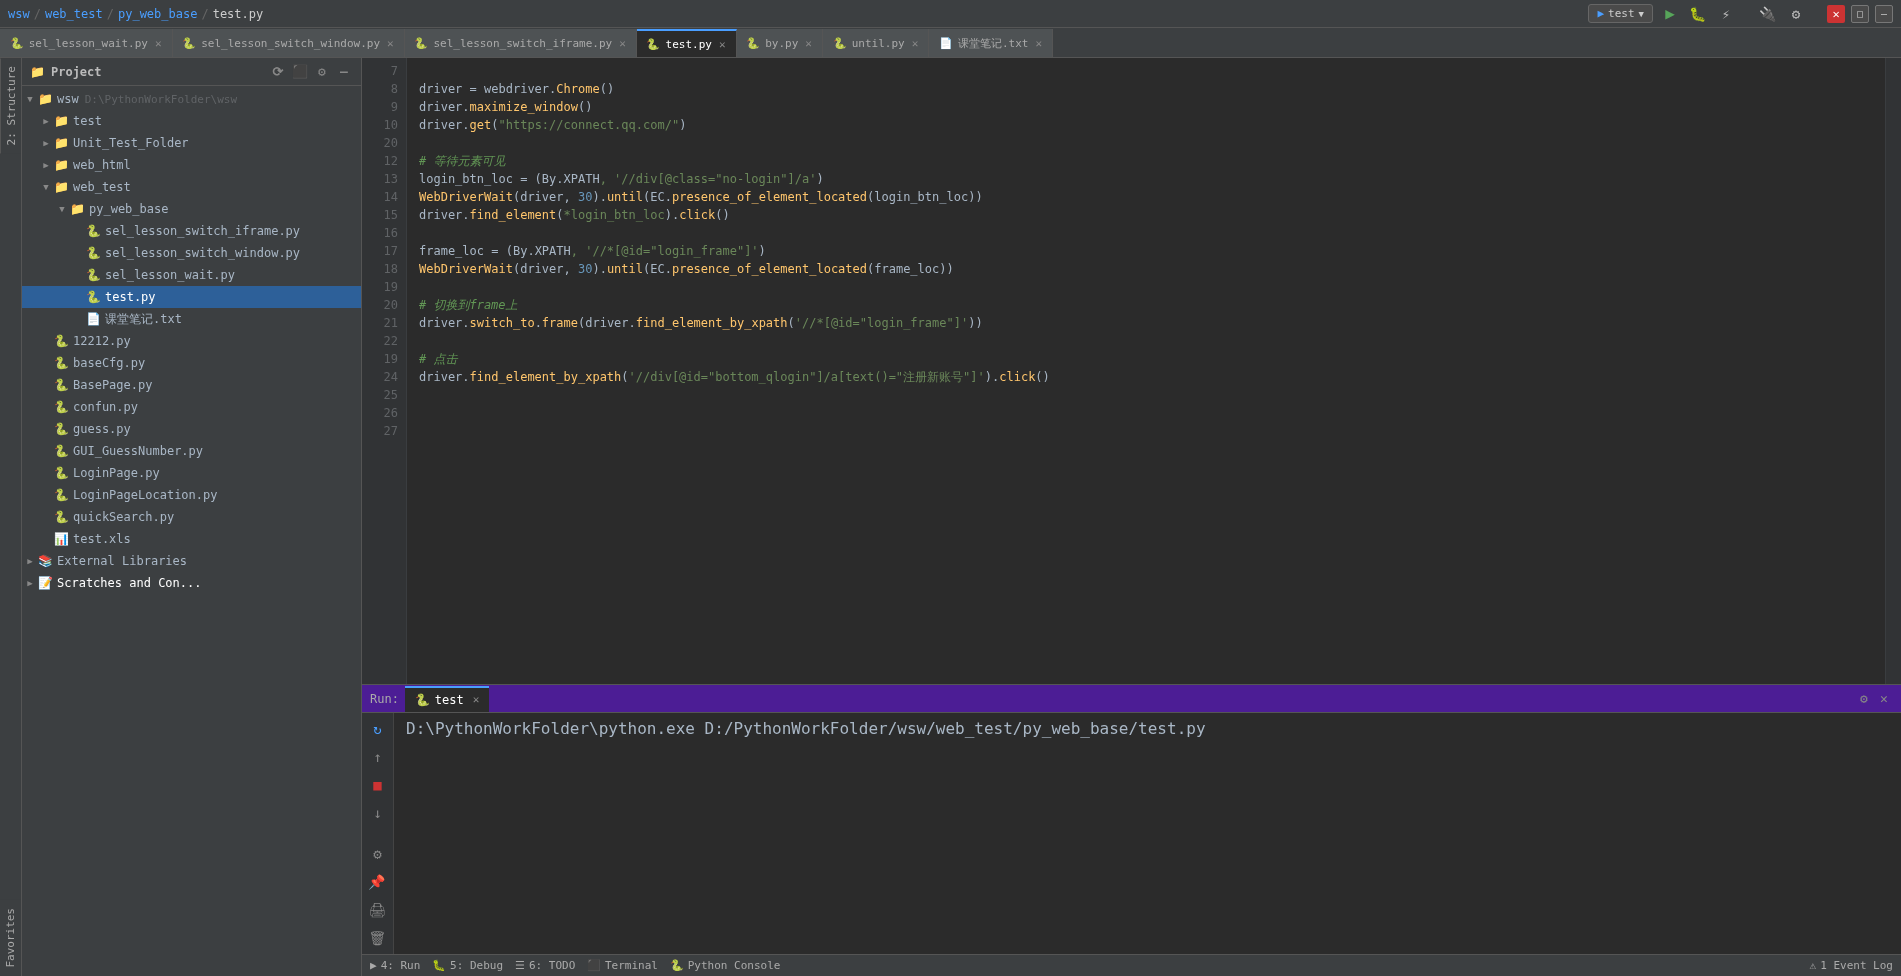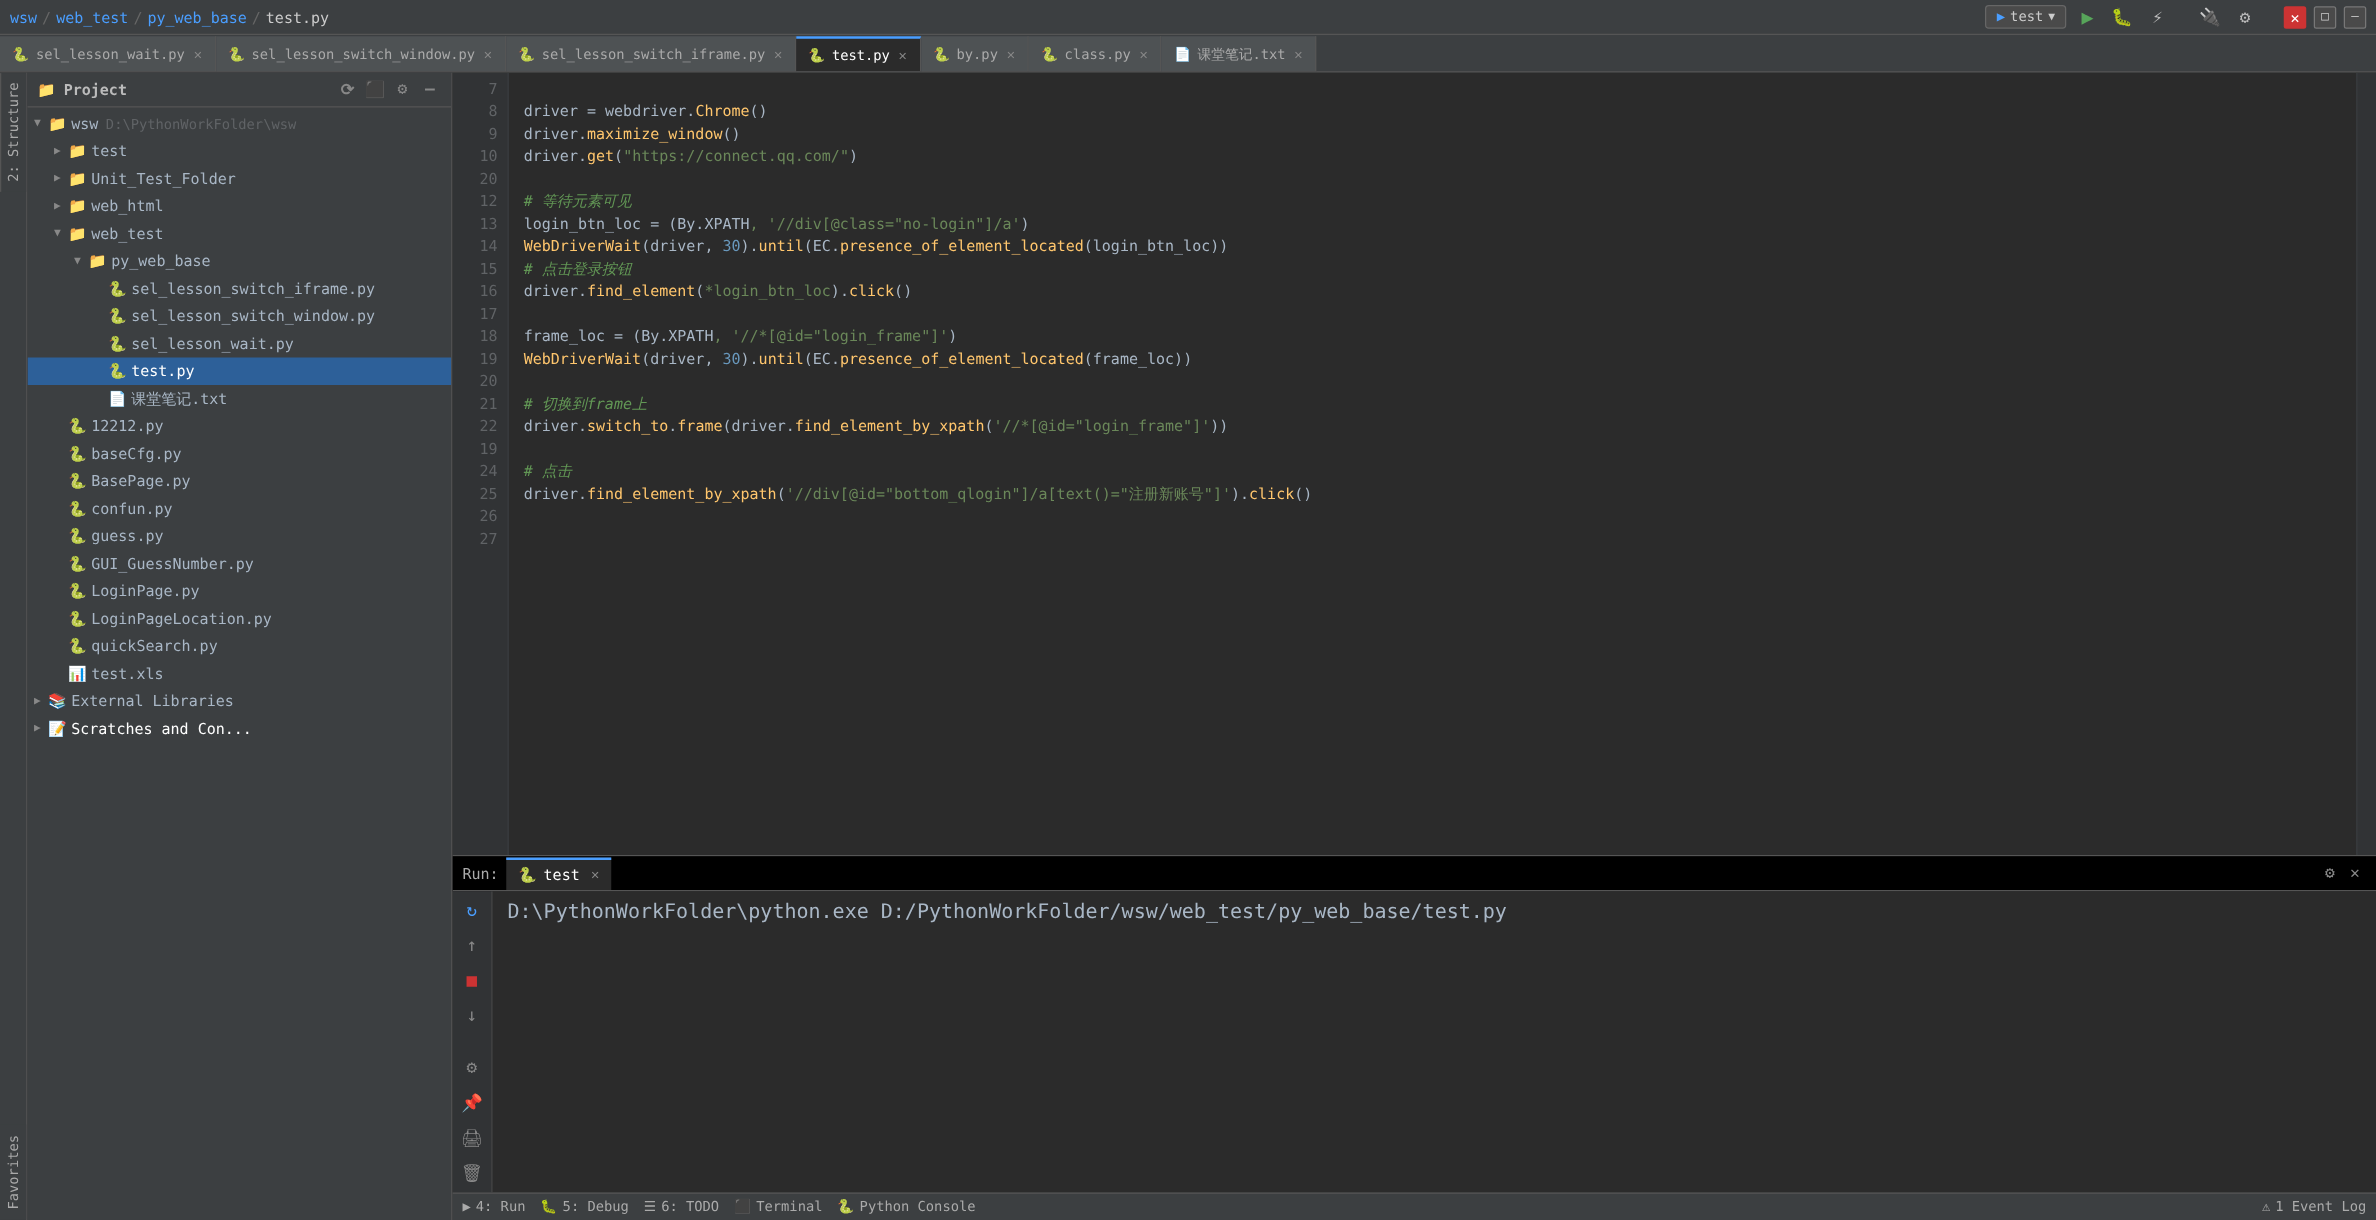--- a/index.html
+++ b/index.html
@@ -258,21 +258,21 @@
     .bottom-panel {
       height: 270px;
       background: #2b2b2b;
       border-top: 1px solid #555;
       display: flex;
       flex-direction: column;
       flex-shrink: 0;
     }
     .bottom-panel-header {
       height: 28px;
-      background: #000000;
+      background: #4c1d95;
       display: flex;
       align-items: center;
       padding: 0 8px;
       gap: 6px;
       border-bottom: 1px solid #555;
       flex-shrink: 0;
     }
     .run-label {
       color: #aaa;
       font-size: 12px;
@@ -456,21 +456,21 @@
     <span>test.py</span>
     <span class="tab-close">✕</span>
   </div>
   <div class="tab">
     <span class="tab-icon">🐍</span>
     <span>by.py</span>
     <span class="tab-close">✕</span>
   </div>
   <div class="tab">
     <span class="tab-icon">🐍</span>
-    <span>class.py</span>
+    <span>until.py</span>
     <span class="tab-close">✕</span>
   </div>
   <div class="tab">
     <span class="tab-icon">📄</span>
     <span>课堂笔记.txt</span>
     <span class="tab-close">✕</span>
   </div>
 </div>
 
 <div class="main-area">
@@ -690,23 +690,20 @@
         </div>
 
         <div class="code-line">
           <span class="obj">login_btn_loc</span><span class="obj"> = (</span><span class="obj">By</span><span class="dot">.</span><span class="obj">XPATH</span><span class="str">, '//div[@class="no-login"]/a'</span><span class="obj">)</span>
         </div>
 
         <div class="code-line">
           <span class="fn">WebDriverWait</span><span class="paren">(</span><span class="obj">driver</span><span class="obj">, </span><span class="num">30</span><span class="paren">)</span><span class="dot">.</span><span class="fn">until</span><span class="paren">(</span><span class="obj">EC</span><span class="dot">.</span><span class="fn">presence_of_element_located</span><span class="paren">(</span><span class="obj">login_btn_loc</span><span class="paren">))</span>
         </div>
 
-        <div class="code-line">
-          <span class="cmt"># 点击登录按钮</span>
-        </div>
 
         <div class="code-line">
           <span class="obj">driver</span><span class="dot">.</span><span class="fn">find_element</span><span class="paren">(</span><span class="str">*login_btn_loc</span><span class="paren">)</span><span class="dot">.</span><span class="fn">click</span><span class="paren">()</span>
         </div>
 
         <div class="code-line">&nbsp;</div>
 
 
         <div class="code-line">
           <span class="obj">frame_loc</span><span class="obj"> = (</span><span class="obj">By</span><span class="dot">.</span><span class="obj">XPATH</span><span class="str">, '//*[@id="login_frame"]'</span><span class="obj">)</span>

